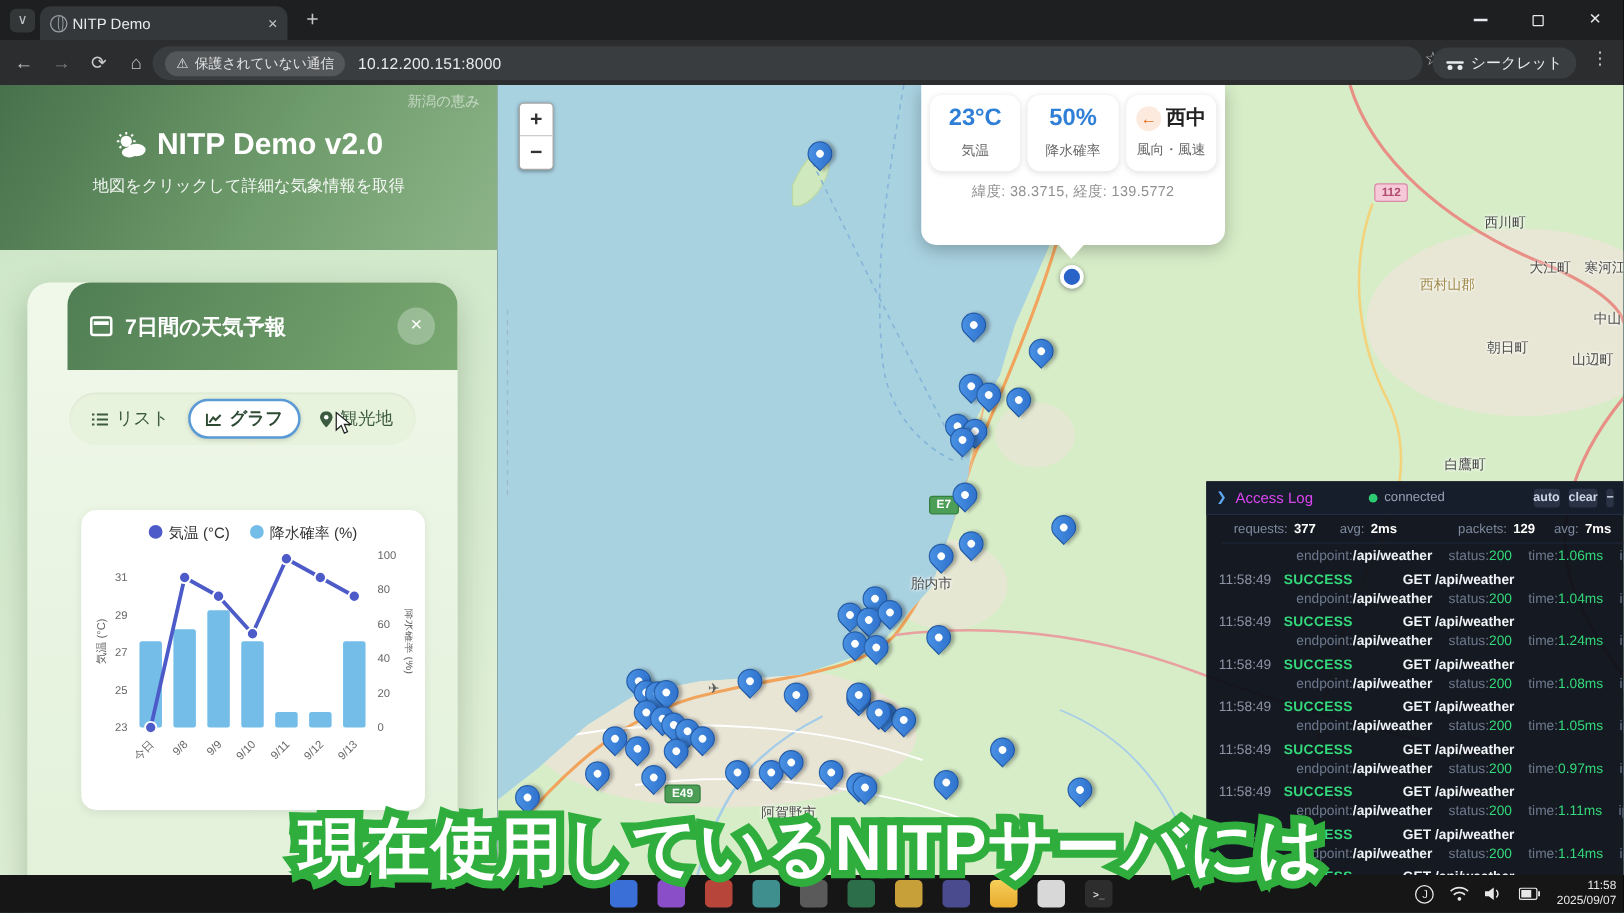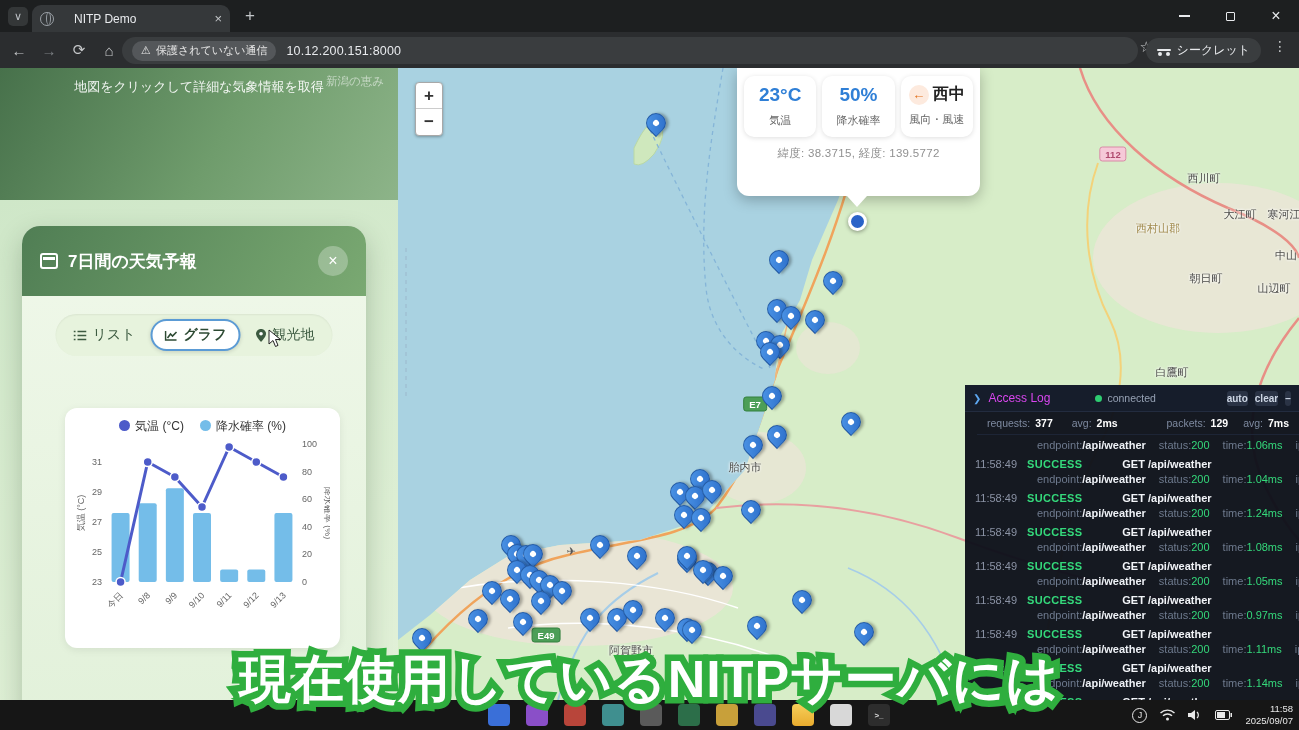--- a/index.html
+++ b/index.html
@@ -5,21 +5,21 @@
   html,body{margin:0;padding:0;background:#000;}
   *{box-sizing:border-box;}
   .screen{position:relative;width:1299px;height:730px;overflow:hidden;background:#000;
     font-family:"Liberation Sans","DejaVu Sans",sans-serif;}
 
   
   .tabbar{position:absolute;left:0;top:0;width:100%;height:32px;background:#1d1f20;}
   .tab-search{position:absolute;left:8px;top:7px;width:20px;height:19px;background:#343738;border-radius:5px;
     color:#bdc1c6;font-size:11px;text-align:center;line-height:18px;}
   .tab{position:absolute;left:32px;top:5px;width:198px;height:27px;background:#35383a;border-radius:9px 9px 0 0;
-    display:flex;align-items:center;padding:0 8px;color:#e8eaed;font-size:12px;gap:20px;}
+    display:flex;align-items:center;padding:0 8px;color:#e8eaed;font-size:12px;gap:4px;}
   .tab .favicon{width:14px;height:14px;border-radius:50%;border:1.5px solid #9aa0a6;position:relative;flex:none;}
   .tab .favicon::after{content:"";position:absolute;left:4.5px;top:-1px;width:3px;height:13px;border-left:1px solid #9aa0a6;border-right:1px solid #9aa0a6;border-radius:50%;}
   .tab .tab-title{flex:1;white-space:nowrap;overflow:hidden;}
   .tab .tab-close{color:#c3c6c9;font-size:13px;}
   .newtab{position:absolute;left:238px;top:6px;color:#c3c6c9;font-size:17px;width:24px;text-align:center;}
   .winctl{position:absolute;right:0;top:0;height:32px;display:flex;}
   .winctl div{width:46px;height:32px;display:flex;align-items:center;justify-content:center;color:#e8eaed;}
   .win-min-glyph{width:11px;height:1.5px;background:#e8eaed;}
   .win-restore-glyph{width:9px;height:9px;border:1.2px solid #e8eaed;border-radius:1px;}
   .toolbar{position:absolute;left:0;top:32px;width:100%;height:36px;background:#2b2d2f;display:flex;align-items:center;}
@@ -43,21 +43,21 @@
 
   
   .sidebar{position:absolute;left:0;top:0;width:398px;height:632px;background:linear-gradient(160deg,#cbe5c5,#e2f1d8);}
   .side-header{position:absolute;left:0;top:0;width:100%;height:132px;
     background:linear-gradient(120deg,#47714b,#6f9c6c 55%,#8db489);color:#fff;text-align:center;}
   .side-badge{position:absolute;right:14px;top:6px;font-size:11.5px;color:rgba(255,255,255,.55);}
   .side-title{margin-top:34px;font-size:24px;font-weight:bold;display:flex;align-items:center;justify-content:center;gap:8px;}
   .side-sub{margin-top:10px;font-size:13px;color:rgba(255,255,255,.92);}
 
   .fcard{position:absolute;left:22px;top:158px;width:344px;height:500px;border-radius:18px;
-    background:linear-gradient(180deg,#f0f8ea,#e2f1da);box-shadow:0 10px 26px rgba(30,60,30,.25);}
+    background:linear-gradient(180deg,#f0f8ea,#e2f1da);box-shadow:0 10px 26px rgba(30,60,30,.25);padding-left:32px;}
   .fcard-head{height:70px;border-radius:18px 18px 0 0;background:linear-gradient(120deg,#507e54,#7aa972);
     display:flex;align-items:center;padding:0 18px;color:#fff;}
   .fcard-title{font-size:17px;font-weight:bold;margin-left:10px;flex:1;}
   .cal-icon{width:18px;height:16px;border:2px solid #fff;border-radius:3px;position:relative;flex:none;}
   .cal-icon::before{content:"";position:absolute;left:1px;right:1px;top:2px;height:3px;background:#fff;}
   .fcard-close{width:30px;height:30px;border-radius:50%;background:rgba(255,255,255,.28);color:#fff;
     font-size:16px;display:flex;align-items:center;justify-content:center;}
   .tabs-pill{position:absolute;left:50%;transform:translateX(-50%);top:88px;background:#e7f3dd;border-radius:24px;
     display:flex;align-items:center;padding:5px;gap:2px;box-shadow:inset 0 1px 2px rgba(0,0,0,.06);}
   .ftab{display:flex;align-items:center;gap:6px;padding:7px 13px;font-size:14px;color:#3c5a40;border-radius:20px;white-space:nowrap;}
@@ -193,20 +193,38 @@
     <span class="incog-glyph"></span>
     <span>シークレット</span>
   </div>
   <span class="menu-dots">⋮</span>
 
   <div class="content">
 
     <div class="sidebar">
       <div class="side-header">
         <span class="side-badge">新潟の恵み</span>
+        <div class="side-title">
+          <svg width="26" height="22" viewBox="0 0 26 22">
+            <circle cx="9" cy="8" r="4.5" fill="#fff"></circle>
+            <g stroke="#fff" stroke-width="1.6">
+                <line x1="9" y1="0.5" x2="9" y2="2.5"></line>
+                <line x1="9" y1="13.5" x2="9" y2="15.5"></line>
+                <line x1="1.5" y1="8" x2="3.5" y2="8"></line>
+                <line x1="14.5" y1="8" x2="16.5" y2="8"></line>
+                <line x1="3.6" y1="2.6" x2="5" y2="4"></line>
+                <line x1="13" y1="12" x2="14.4" y2="13.4"></line>
+                <line x1="3.6" y1="13.4" x2="5" y2="12"></line>
+                <line x1="13" y1="4" x2="14.4" y2="2.6"></line>
+              </g>
+            <ellipse cx="17" cy="15" rx="7.5" ry="5" fill="#fff"></ellipse>
+              <ellipse cx="11.5" cy="17" rx="6" ry="4" fill="#fff"></ellipse>
+          </svg>
+          <span>NITP Demo v2.0</span>
+        </div>
         <div class="side-sub">地図をクリックして詳細な気象情報を取得</div>
       </div>
 
       <div class="fcard">
         <div class="fcard-head">
           <span class="cal-icon"></span>
           <span class="fcard-title">7日間の天気予報</span>
           <span class="fcard-close">×</span>
         </div>
         <div class="tabs-pill">

